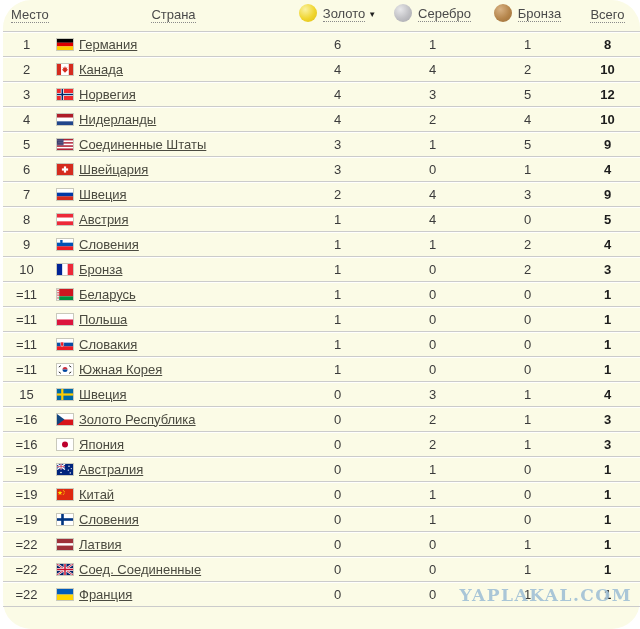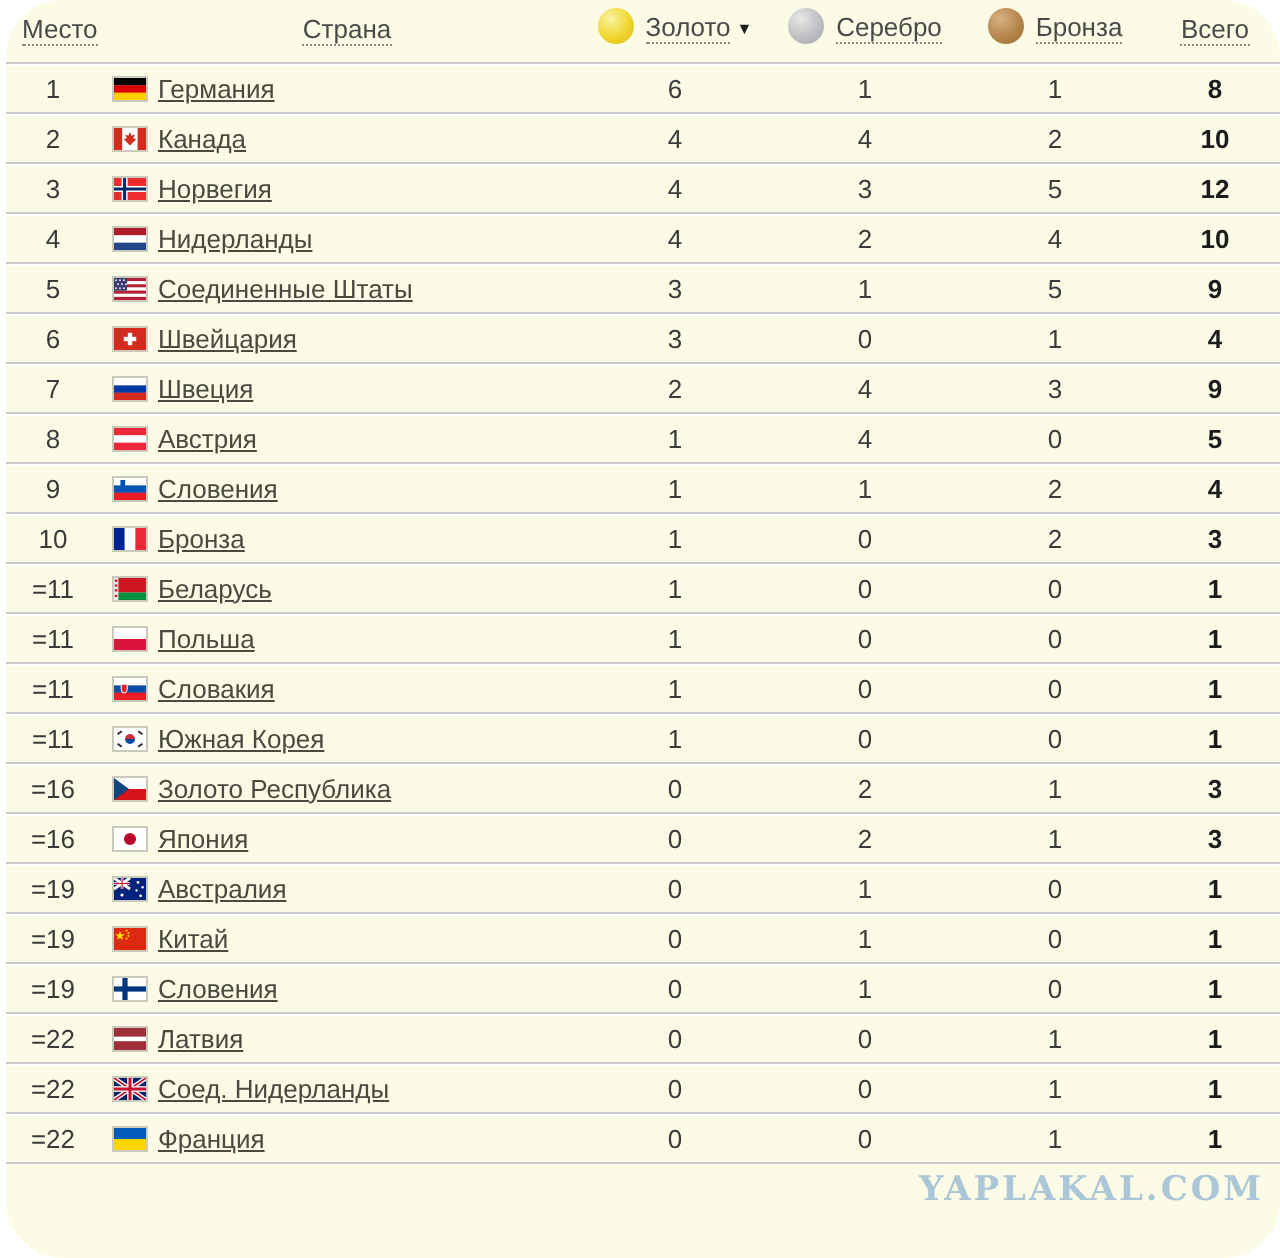--- a/index.html
+++ b/index.html
@@ -287,20 +287,34 @@
                   <line x1="1.8" y1="7.9" x2="3.9" y2="9.4" stroke="#2b2b2b" stroke-width="1"></line>
                   <line x1="12.1" y1="9.4" x2="14.2" y2="7.9" stroke="#2b2b2b" stroke-width="1"></line>
                 </svg></span><a class="country" href="#">Южная Корея</a>
     </td>
     <td class="col-num"><span>1</span></td>
     <td class="col-num"><span>0</span></td>
     <td class="col-num"><span>0</span></td>
     <td class="col-total"><span>1</span></td>
   </tr>
 
+  <tr>
+    <td class="col-place"><span>15</span></td>
+    <td class="col-country">
+      <span class="flag"><svg xmlns="http://www.w3.org/2000/svg" viewBox="0 0 16 11" width="16" height="11">
+                  <rect x="0" y="0" width="16" height="11" fill="#006AA7"></rect>
+                  <rect x="4.2" y="0" width="2.2" height="11" fill="#FECC00"></rect>
+                  <rect x="0" y="4.4" width="16" height="2.2" fill="#FECC00"></rect>
+                </svg></span><a class="country" href="#">Швеция</a>
+    </td>
+    <td class="col-num"><span>0</span></td>
+    <td class="col-num"><span>3</span></td>
+    <td class="col-num"><span>1</span></td>
+    <td class="col-total"><span>4</span></td>
+  </tr>
 
   <tr>
     <td class="col-place"><span>=16</span></td>
     <td class="col-country">
       <span class="flag"><svg xmlns="http://www.w3.org/2000/svg" viewBox="0 0 16 11" width="16" height="11">
                   <rect x="0" y="0" width="16" height="5.5" fill="#FFFFFF"></rect>
                   <rect x="0" y="5.5" width="16" height="5.62" fill="#D7141A"></rect>
                   <path d="M0 0 L7.5 5.5 L0 11 Z" fill="#11457E"></path>
                 </svg></span><a class="country" href="#">Золото Республика</a>
     </td>
@@ -403,21 +417,21 @@
       <span class="flag"><svg xmlns="http://www.w3.org/2000/svg" viewBox="0 0 16 11" width="16" height="11">
                   <rect x="0" y="0" width="16" height="11" fill="#012169"></rect>
                   <line x1="0" y1="0" x2="16" y2="11" stroke="#FFFFFF" stroke-width="2.2"></line>
                   <line x1="16" y1="0" x2="0" y2="11" stroke="#FFFFFF" stroke-width="2.2"></line>
                   <line x1="0" y1="0" x2="16" y2="11" stroke="#C8102E" stroke-width="0.9"></line>
                   <line x1="16" y1="0" x2="0" y2="11" stroke="#C8102E" stroke-width="0.9"></line>
                   <rect x="6.6" y="0" width="2.8" height="11" fill="#FFFFFF"></rect>
                   <rect x="0" y="4.1" width="16" height="2.8" fill="#FFFFFF"></rect>
                   <rect x="7.25" y="0" width="1.5" height="11" fill="#C8102E"></rect>
                   <rect x="0" y="4.75" width="16" height="1.5" fill="#C8102E"></rect>
-                </svg></span><a class="country" href="#">Соед. Нидерланды</a>
+                </svg></span><a class="country" href="#">Соед. Соединенные</a>
     </td>
     <td class="col-num"><span>0</span></td>
     <td class="col-num"><span>0</span></td>
     <td class="col-num"><span>1</span></td>
     <td class="col-total"><span>1</span></td>
   </tr>
 
   <tr>
     <td class="col-place"><span>=22</span></td>
     <td class="col-country">

